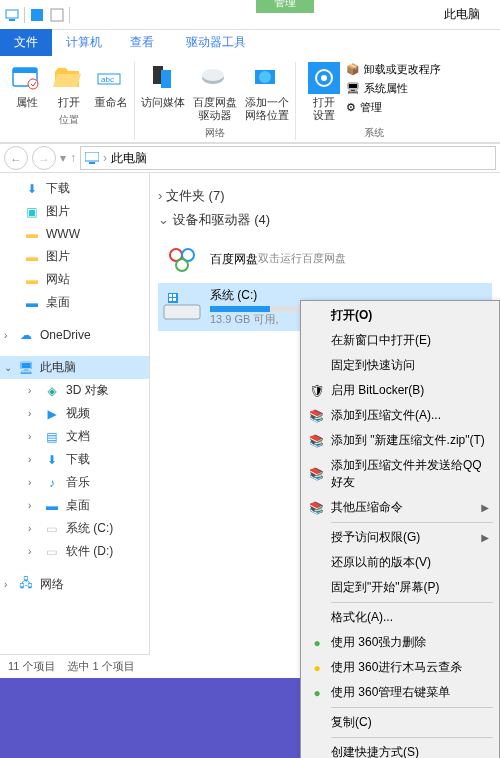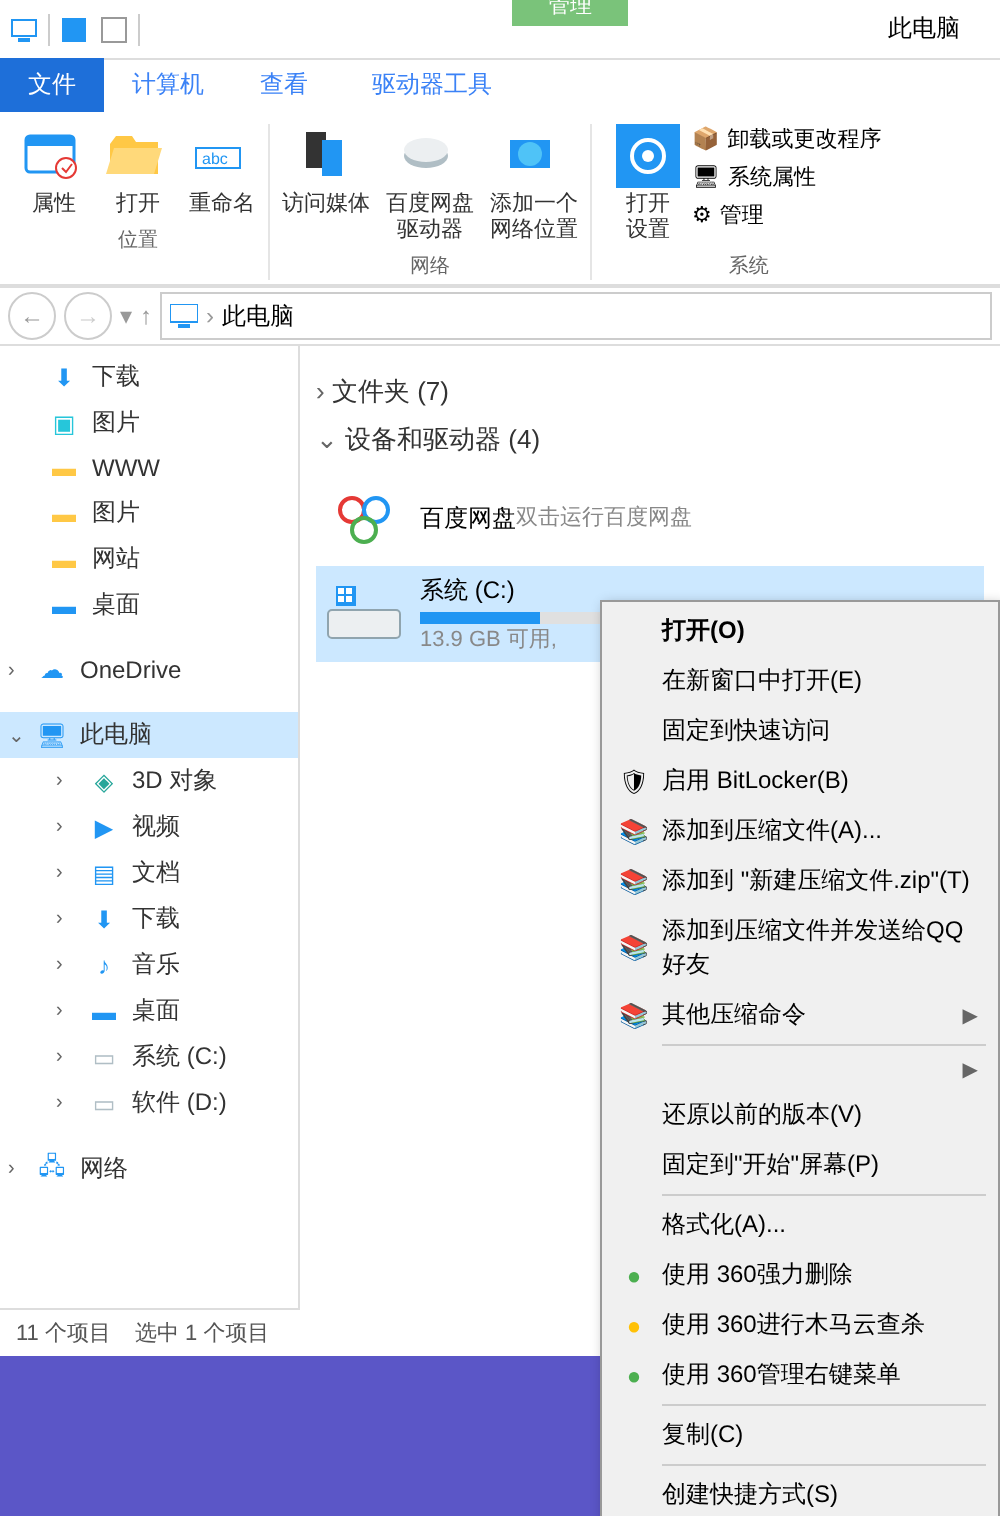--- a/index.html
+++ b/index.html
@@ -376,20 +376,21 @@
       <span class="ctx-icon">📚</span>
       <span>添加到压缩文件并发送给QQ好友</span>
     </div>
   <div class="ctx-item">
       <span class="ctx-icon">📚</span>
       <span>其他压缩命令</span>
       <span class="ctx-arrow">▶</span>
     </div>
   <div class="ctx-sep"></div>
   <div class="ctx-item">
+      <span>授予访问权限(G)</span>
       <span class="ctx-arrow">▶</span>
     </div>
   <div class="ctx-item">
       <span>还原以前的版本(V)</span>
     </div>
   <div class="ctx-item">
       <span>固定到"开始"屏幕(P)</span>
     </div>
   <div class="ctx-sep"></div>
   <div class="ctx-item">

